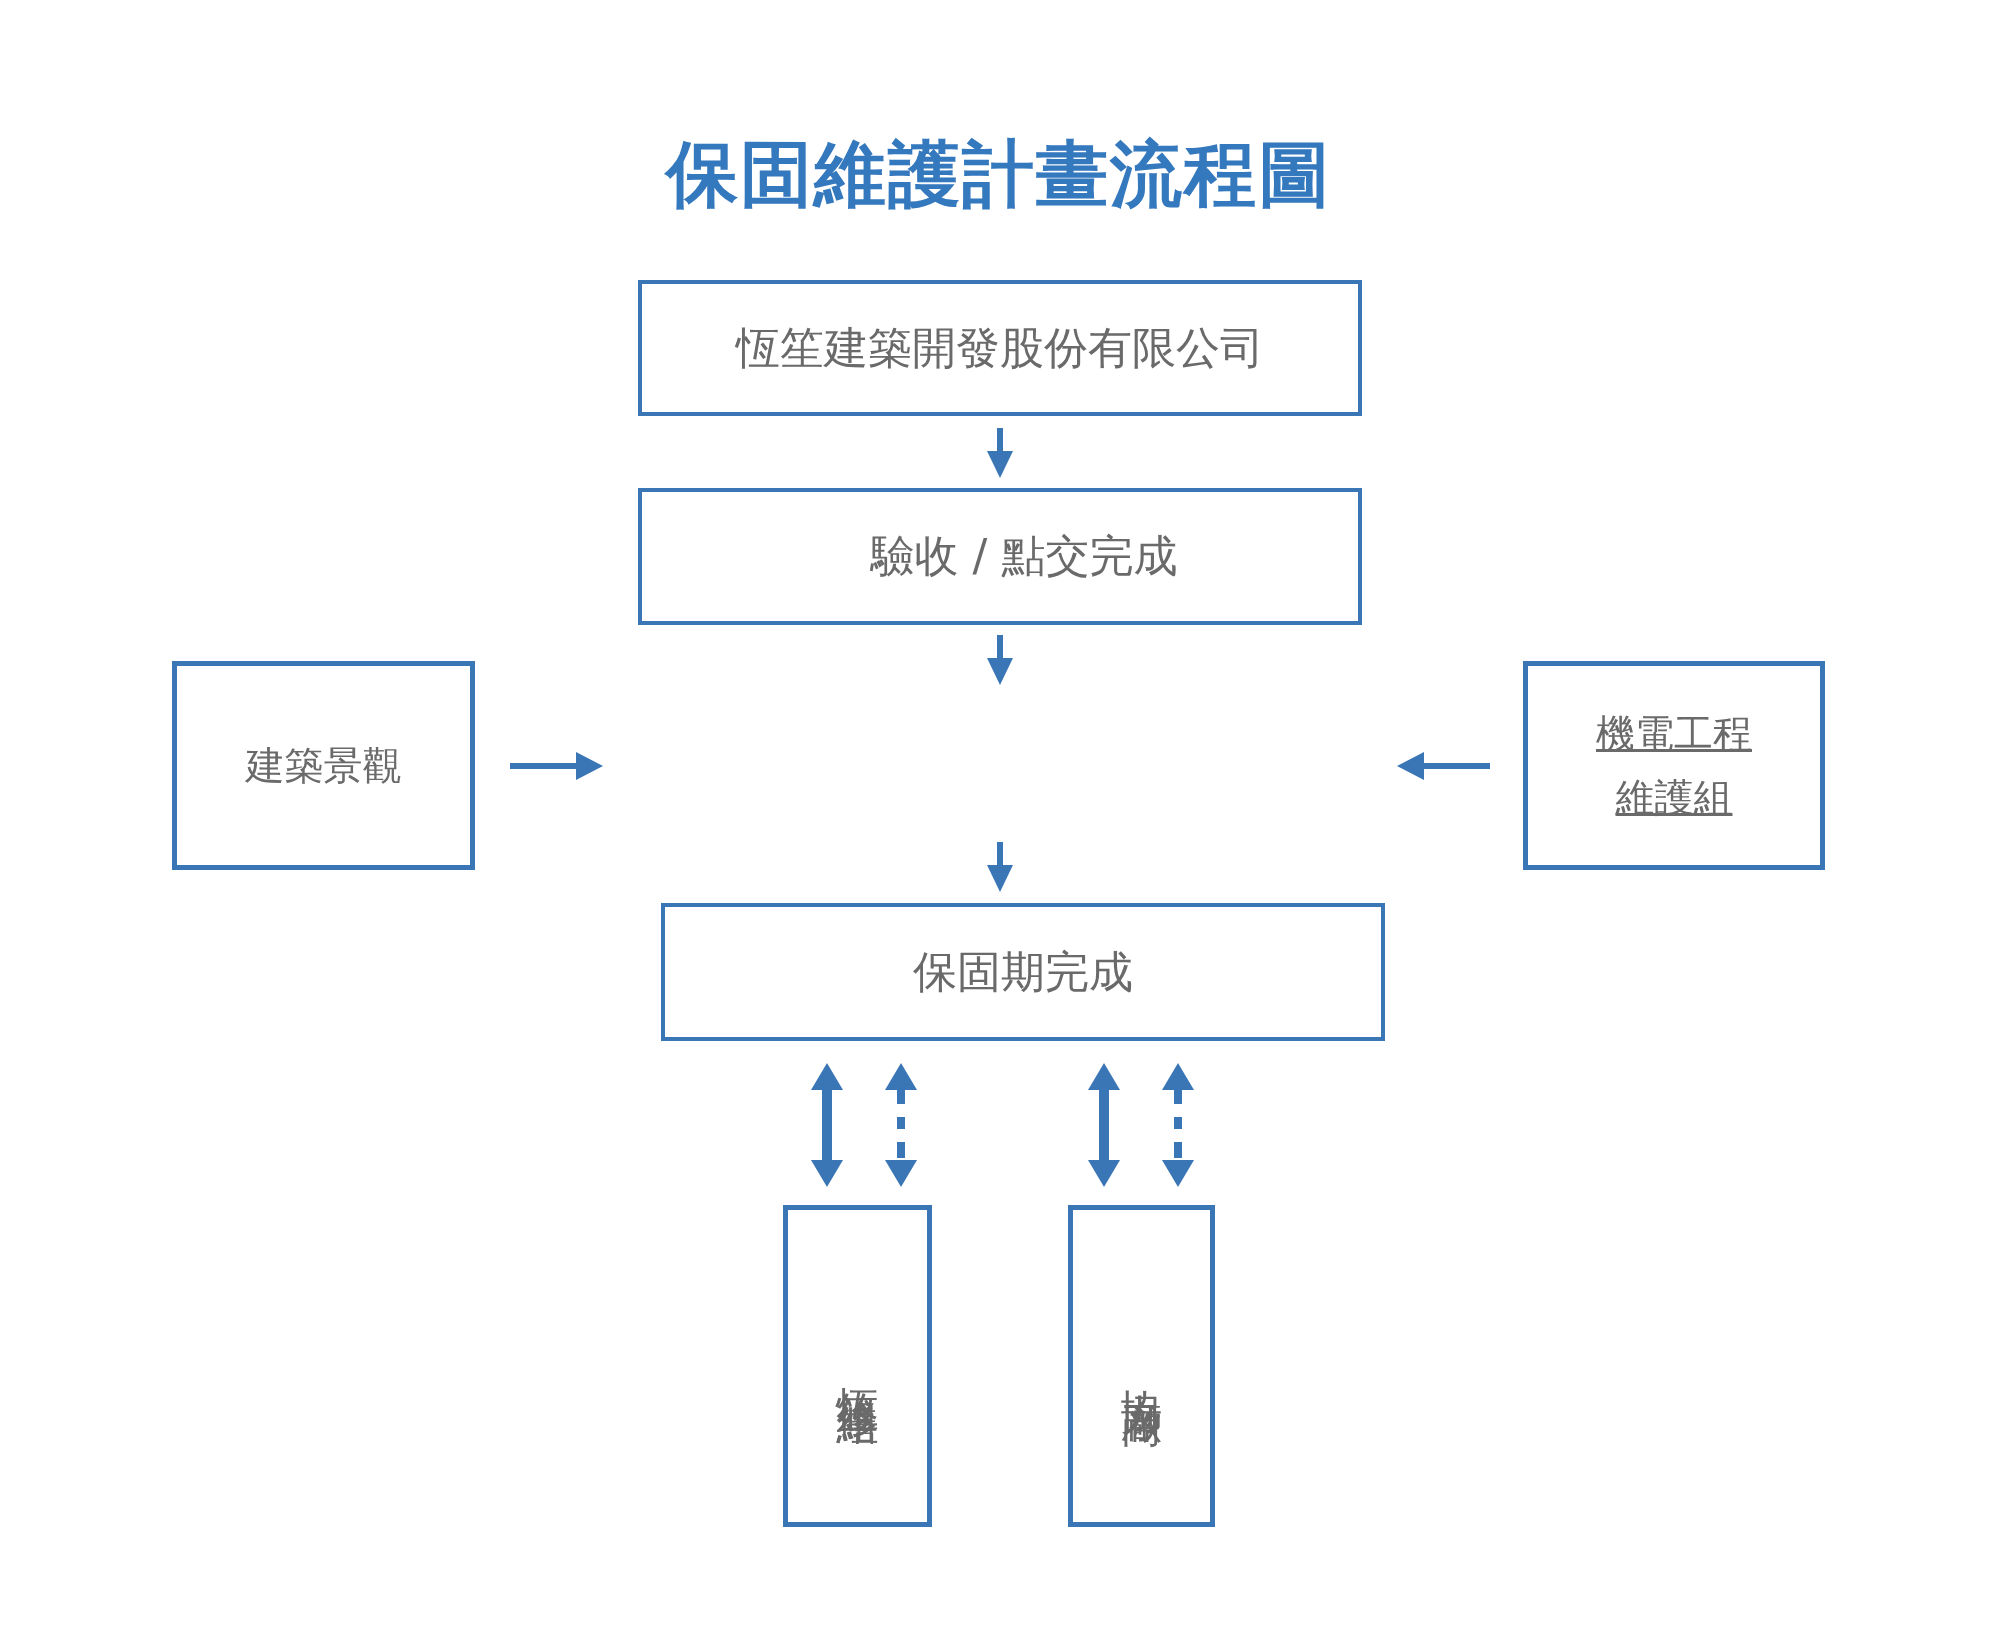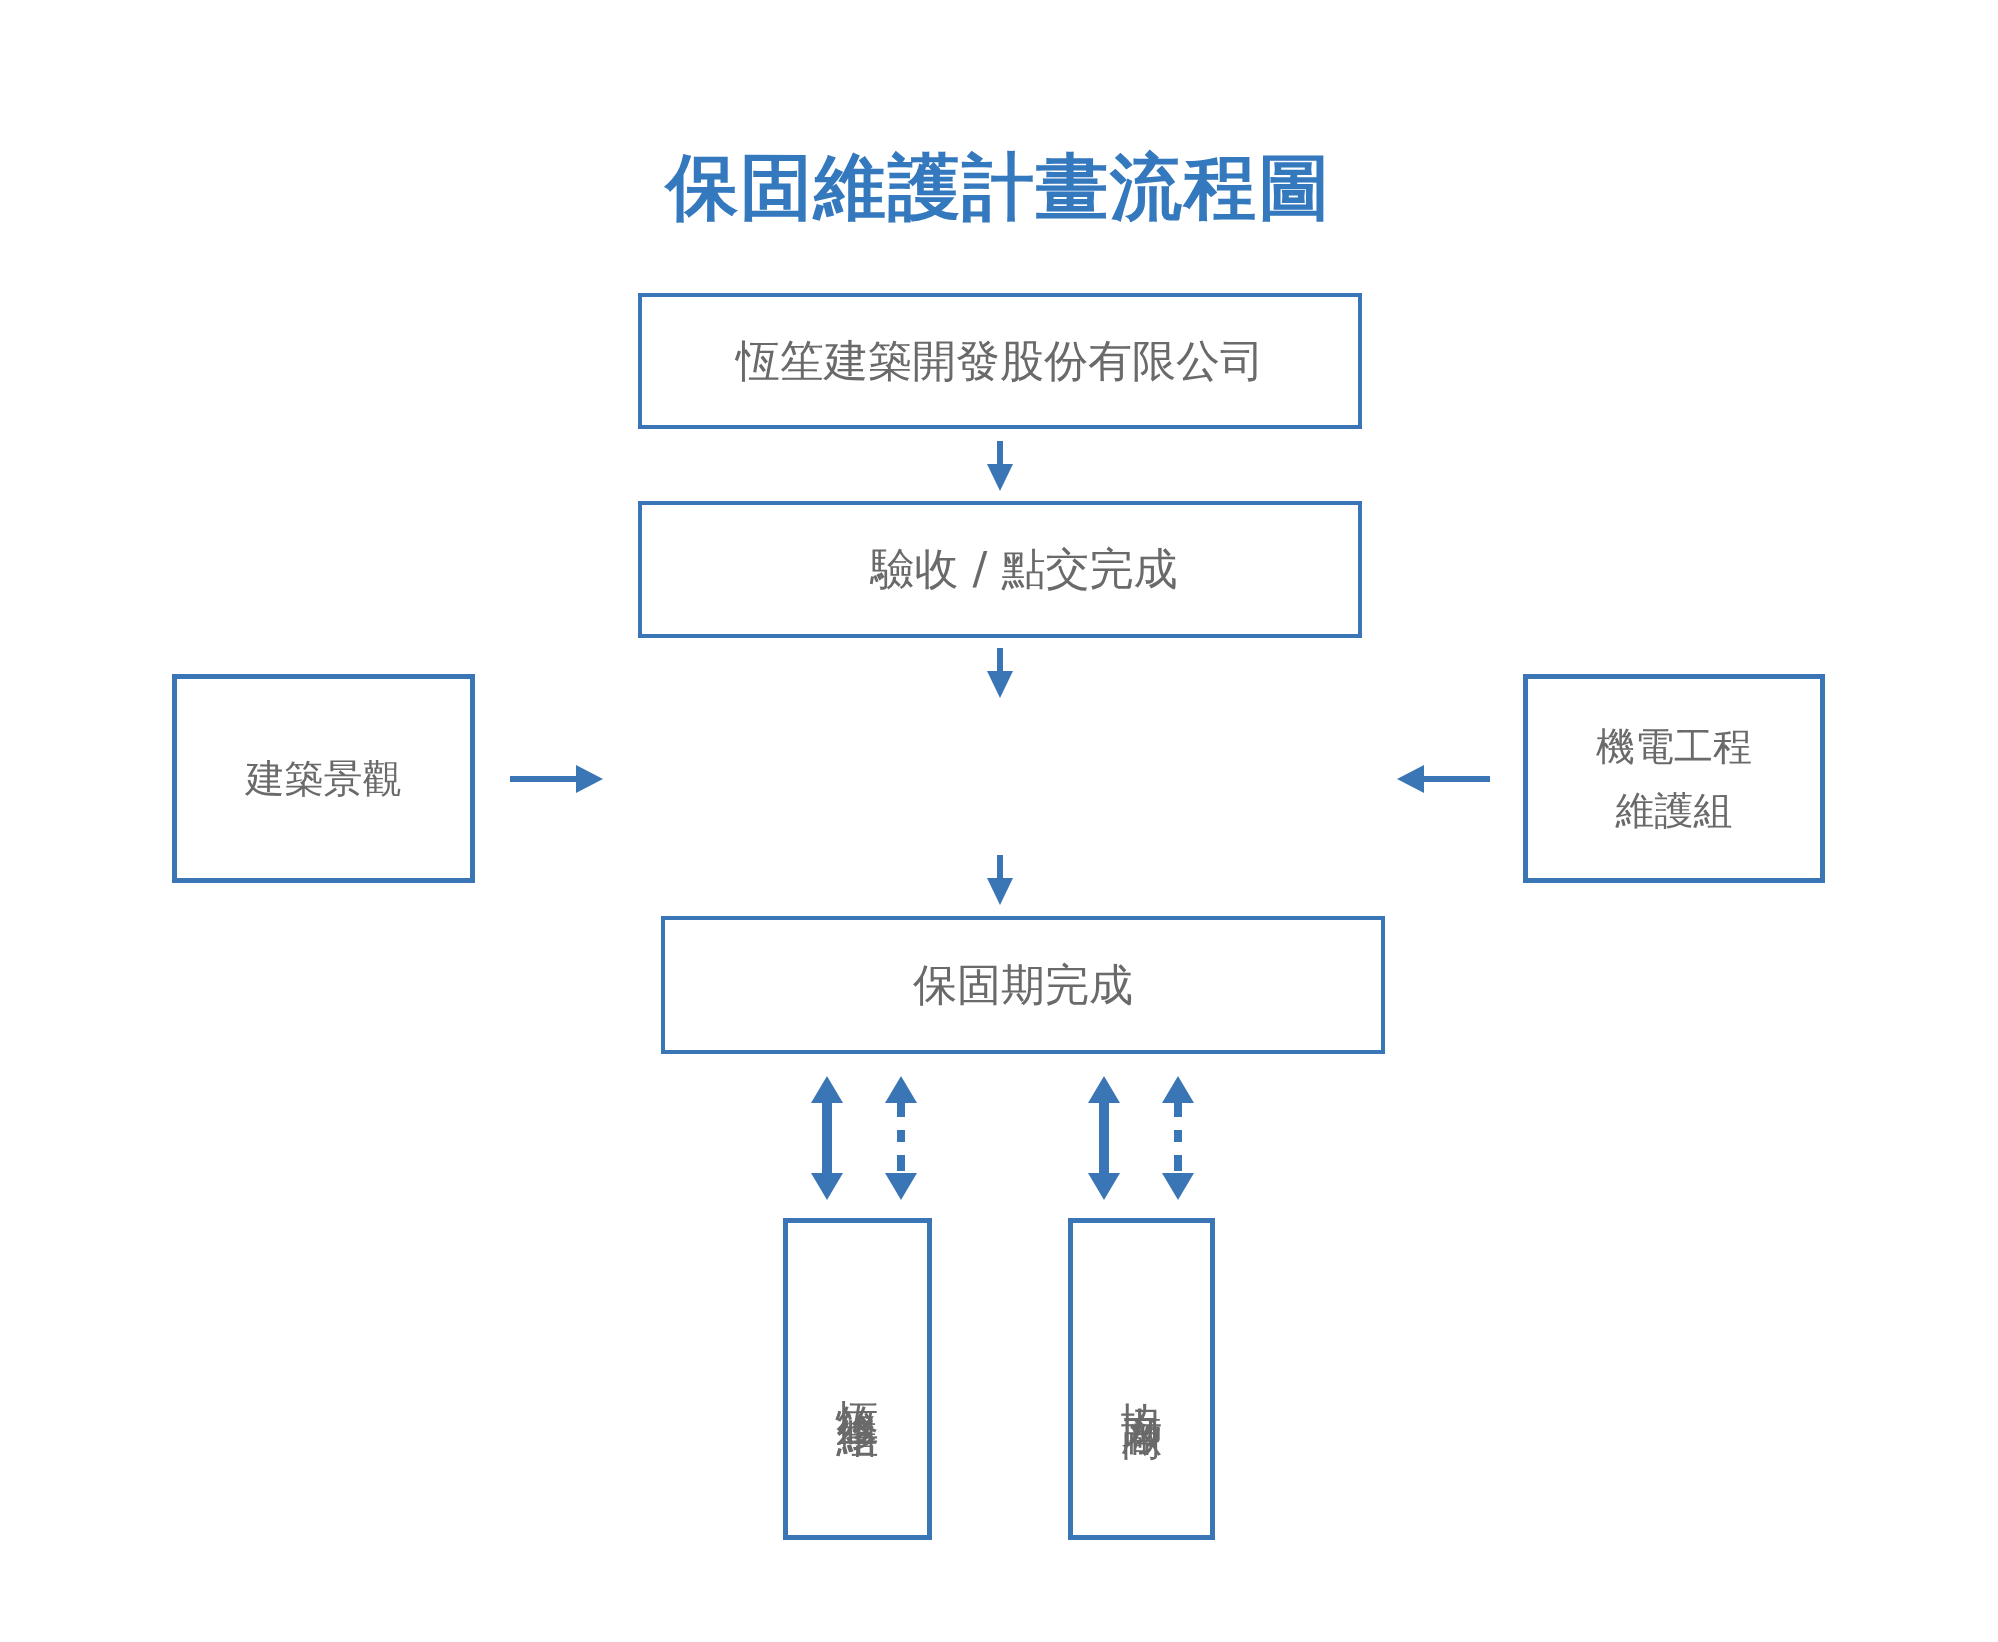--- a/index.html
+++ b/index.html
@@ -8,21 +8,21 @@
     --color-text: #6A6A6A;
   }
   * { margin: 0; padding: 0; box-sizing: border-box; }
   html, body { background: #ffffff; }
   body {
     font-family: "DejaVu Sans", "Liberation Sans", sans-serif;
     width: 1998px; height: 1642px;
     position: relative; overflow: hidden;
   }
   .canvas {
-    position: absolute; left: 0; top: 13px;
+    position: absolute; left: 0; top: 0;
     width: 1998px; height: 1472px; background: #ffffff;
   }
   .title {
     position: absolute; left: 0; top: 138px; width: 100%;
     text-align: center;
     font-size: 72px; font-weight: 700; letter-spacing: 2px;
     color: var(--color-title);
     line-height: 1;
   }
   .node {
@@ -42,21 +42,21 @@
   .node-warranty  { top: 695px; height: 137px; }
   .node-complete  { top: 903px; height: 138px; margin-left: 23px; }
   
   .side-node {
     border-width: 5px;
     flex-direction: column;
     font-size: 39px;
     line-height: 64px;
   }
   .node-side-left  { left: 172px;  top: 661px; width: 303px; height: 209px; }
-  .node-side-right { left: 1523px; top: 661px; width: 302px; height: 209px; }
+  .node-side-right { left: 1523px; top: 661px; width: 302px; height: 209px; text-decoration: underline; }
   
   .bottom-node { border-width: 5px; }
   .node-repair   { left: 783px;  top: 1205px; width: 149px; height: 322px; }
   .node-partners { left: 1068px; top: 1205px; width: 147px; height: 322px; }
   .vertical-text {
     writing-mode: vertical-rl;
     text-orientation: upright;
     font-size: 42px;
     letter-spacing: 5px;
     line-height: 1;

